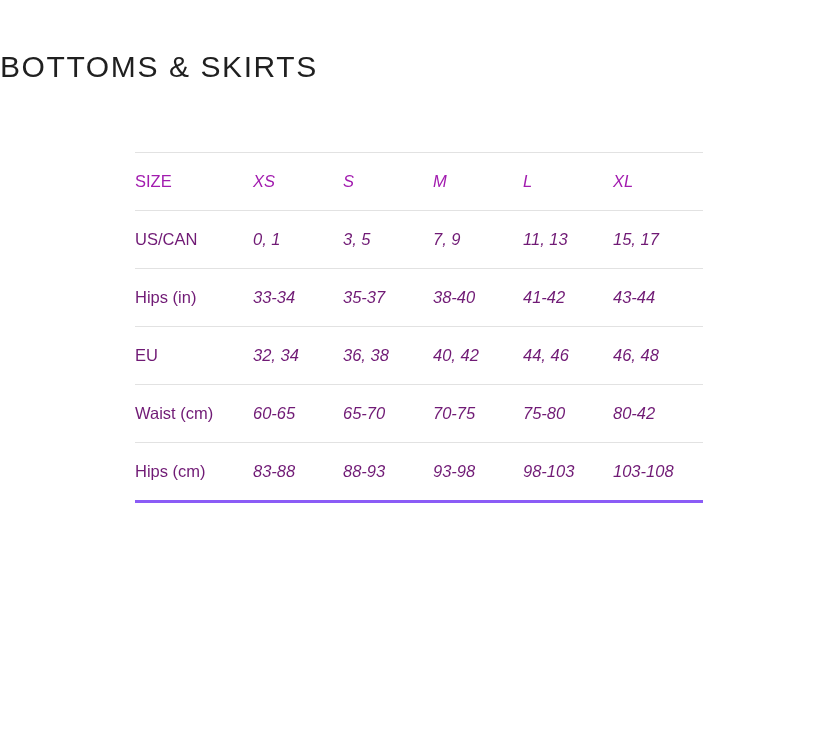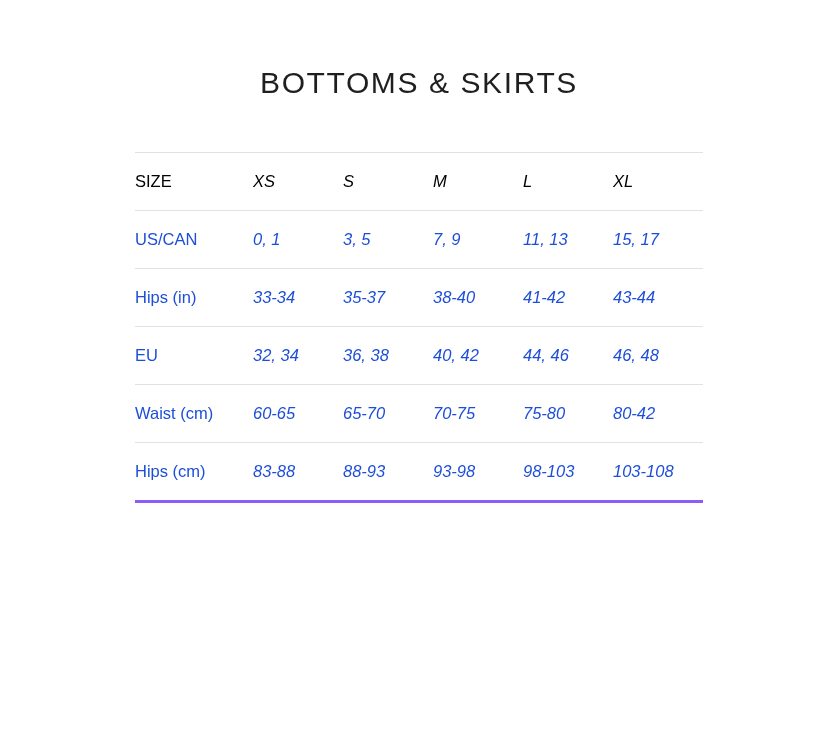--- a/index.html
+++ b/index.html
@@ -15,53 +15,52 @@
     -webkit-font-smoothing: antialiased;
   }
   .page {
     position: relative;
     width: 838px;
     height: 752px;
     box-sizing: border-box;
   }
   .title {
     position: absolute;
-    top: 66px;
+    top: 50px;
     left: 0;
     width: 838px;
-    text-align: center;
     font-size: 30px;
     letter-spacing: 1.6px;
     font-weight: 400;
     color: #1f1f1f;
   }
   .table-wrap {
     position: absolute;
     top: 152px;
     left: 135px;
     width: 568px;
   }
   table.size-table {
     border-collapse: collapse;
     width: 100%;
     table-layout: fixed;
   }
   table.size-table td, table.size-table th {
     text-align: left;
     font-weight: 400;
     font-size: 16.5px;
-    color: #1d4ed8;
+    color: #701a75;
     padding: 0;
     height: 57px;
     vertical-align: middle;
     border-bottom: 1px solid #e2e2e2;
   }
   table.size-table tr.header-row th {
     border-top: 1px solid #e2e2e2;
-    color: #000000;
+    color: #a21caf;
   }
   table.size-table tr:last-child td {
     border-bottom: 3px solid #8b5cf6;
   }
   col.c-label { width: 118px; }
   col.c-val   { width: 90px; }
   .cell-label {
     padding-left: 6px;
   }
   .cell-val {

